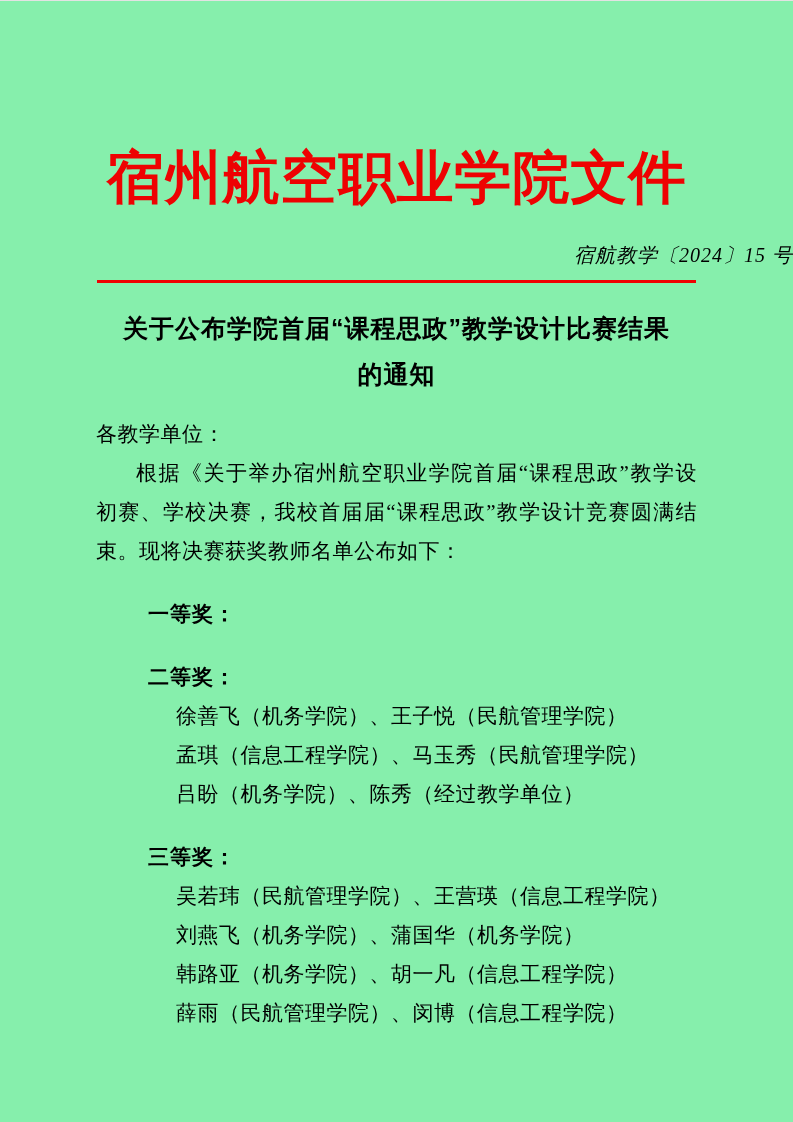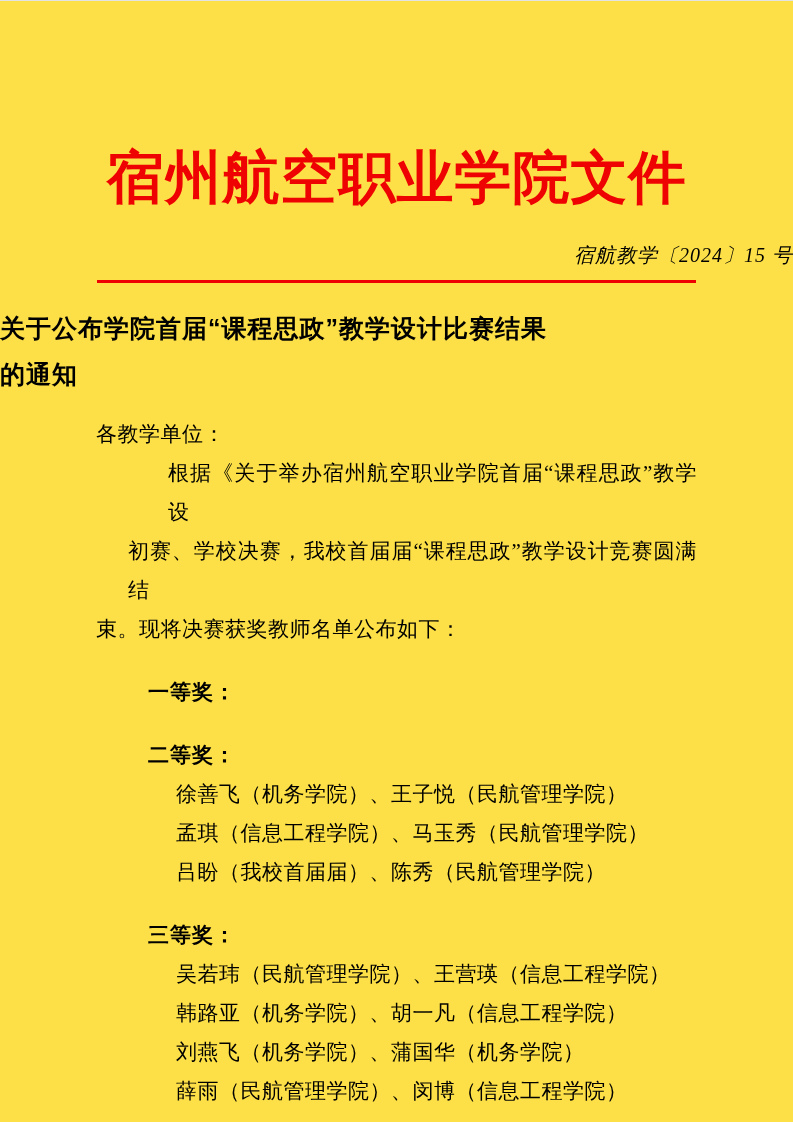--- a/index.html
+++ b/index.html
@@ -5,21 +5,21 @@
   html, body {
     margin: 0;
     padding: 0;
     background: #ffffff;
   }
   .page {
     position: relative;
     width: 793px;
     height: 1122px;
     margin: 0 auto;
-    background: #fde047;
+    background: #86efac;
     box-sizing: border-box;
     padding-top: 145px;
     border-top: 1px solid #e3e3e3;
     overflow: hidden;
     color: #000000;
     font-family: "Liberation Serif", "DejaVu Serif", serif;
   }
   .org-title {
     text-align: center;
     color: #ee0202;
@@ -38,38 +38,37 @@
     letter-spacing: 1px;
     font-style: italic;
   }
   .red-rule {
     height: 3px;
     background: #ee0202;
     margin: 12px 97px 0 97px;
   }
   .doc-title {
     margin-top: 22px;
-    text-align: left;
+    text-align: center;
     font-size: 25px;
     line-height: 46px;
     font-weight: bold;
     letter-spacing: 1px;
     font-family: "Liberation Sans", "DejaVu Sans", sans-serif;
   }
   .doc-body {
     margin: 18px 96px 0 96px;
     font-size: 21px;
     line-height: 39px;
     letter-spacing: 0.5px;
   }
   .line { white-space: pre-wrap; }
   .just {
     text-align: justify;
     text-align-last: justify;
-    margin-left: 32px;
   }
   .indent { padding-left: 40px; }
   .award-label {
     padding-left: 52px;
     font-weight: bold;
     letter-spacing: 1px;
     font-family: Liberation Serif, serif;
     margin-top: 24px;
   }
   .winner { padding-left: 80px; }
@@ -96,22 +95,22 @@
 
     <div class="line just indent">根据《关于举办宿州航空职业学院首届“课程思政”教学设</div>
     <div class="line just">初赛、学校决赛，我校首届届“课程思政”教学设计竞赛圆满结</div>
     <div class="line">束。现将决赛获奖教师名单公布如下：</div>
 
     <div class="line award-label">一等奖：</div>
     <div class="line award-label">二等奖：</div>
 
     <div class="line winner">徐善飞（机务学院）、王子悦（民航管理学院）</div>
     <div class="line winner">孟琪（信息工程学院）、马玉秀（民航管理学院）</div>
-    <div class="line winner">吕盼（我校首届届）、陈秀（民航管理学院）</div>
+    <div class="line winner">吕盼（机务学院）、陈秀（经过教学单位）</div>
 
     <div class="line award-label">三等奖：</div>
     <div class="line winner">吴若玮（民航管理学院）、王营瑛（信息工程学院）</div>
+    <div class="line winner">刘燕飞（机务学院）、蒲国华（机务学院）</div>
     <div class="line winner">韩路亚（机务学院）、胡一凡（信息工程学院）</div>
-    <div class="line winner">刘燕飞（机务学院）、蒲国华（机务学院）</div>
     <div class="line winner">薛雨（民航管理学院）、闵博（信息工程学院）</div>
 
   </div>
 </div>
 
 </body></html>

